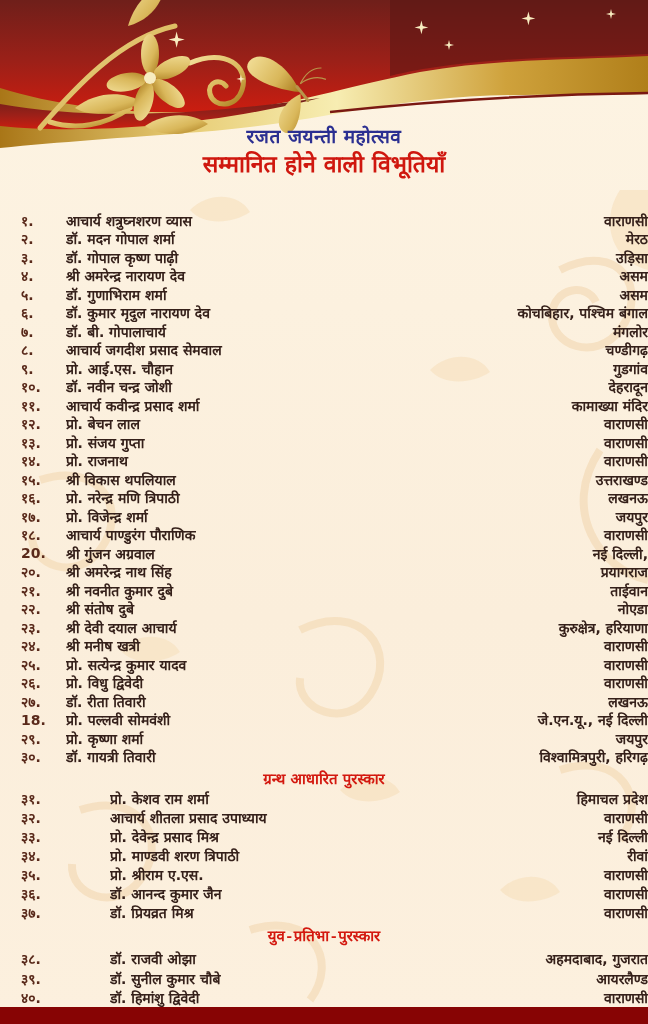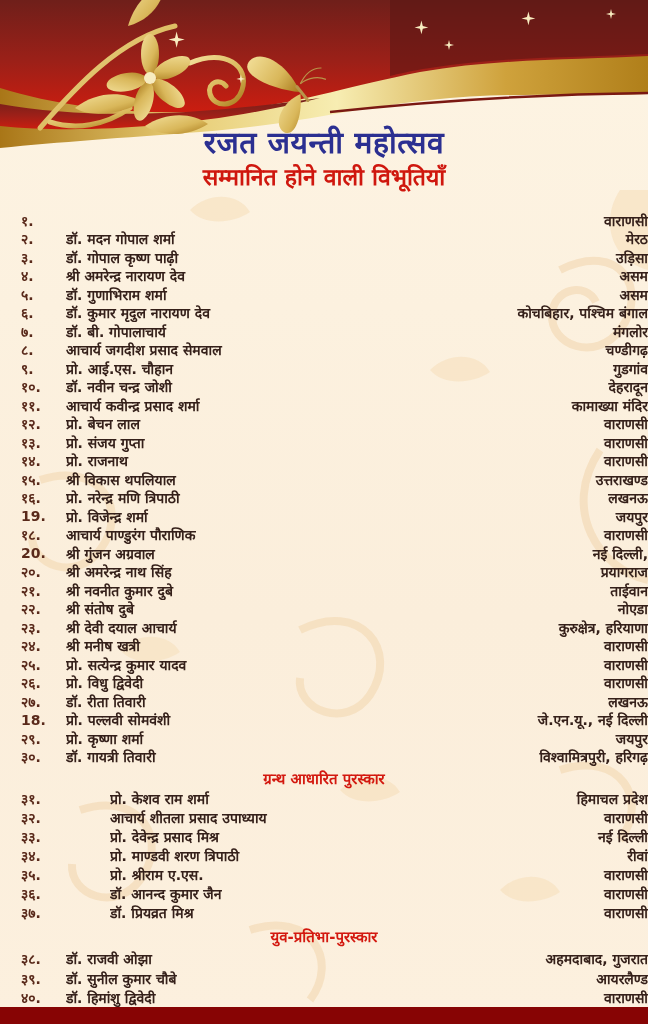--- a/index.html
+++ b/index.html
@@ -11,53 +11,53 @@
     font-family:"DejaVu Sans","Liberation Sans",sans-serif;
   }
   svg{display:block;}
   .abs{position:absolute;}
   
   .title-block{
     position:absolute;top:126px;left:0;width:648px;
     text-align:center;line-height:1.15;
   }
   .main-title{
-    font-size:30px;font-weight:bold;color:#2b2f91;
+    font-size:19px;font-weight:bold;color:#2b2f91;
     margin:0;letter-spacing:.5px;
   }
   .sub-title{
     font-size:23px;font-weight:bold;color:#cf170e;
     margin:3px 0 0 0;
   }
   
   .list-wrap{
     position:absolute;top:211px;left:0;width:648px;
   }
   .row{
     display:flex;align-items:center;
     font-size:14px;font-weight:bold;color:#35201a;
   }
   .rows-main .row{height:18.5px;}
   .rows-s1 .row{height:19px;gap:44px;}
-  .rows-s2 .row{height:19.5px;}
+  .rows-s2 .row{height:19.5px;gap:44px;}
   .num{
     width:45px;padding-left:21px;box-sizing:content-box;
     color:#59291a;flex:0 0 auto;
   }
   .name{flex:1 1 auto;white-space:nowrap;overflow:hidden;}
   .place{
     flex:0 0 auto;margin-left:auto;padding-right:0;
     text-align:right;white-space:nowrap;
   }
   .section-title{
     display:flex;align-items:center;justify-content:center;
     text-align:center;color:#d3180f;font-size:15px;font-weight:bold;
   }
   .section-title.s1{height:23px;}
-  .section-title.s2{height:27px;}
+  .section-title.s2{height:27px;font-family:Liberation Mono, monospace;}
   
   .bottom-bar{
     position:absolute;left:0;top:1007px;width:648px;height:17px;
     background:#870404;
   }
 </style>
 </head>
 <body>
 
 <div id="page">
@@ -157,20 +157,21 @@
     <h1 class="main-title">रजत जयन्ती महोत्सव</h1>
     <div class="sub-title">सम्मानित होने वाली विभूतियाँ</div>
   </div>
 
   <div class="list-wrap">
 
     <div class="rows-main">
 
         <div class="row">
           <span class="num">१.</span>
+          <span class="name">आचार्य शत्रुघ्नशरण व्यास</span>
           <span class="place">वाराणसी</span>
         </div>
 
         <div class="row">
           <span class="num">२.</span>
           <span class="name">डॉ. मदन गोपाल शर्मा</span>
           <span class="place">मेरठ</span>
         </div>
 
         <div class="row">
@@ -251,21 +252,21 @@
           <span class="place">उत्तराखण्ड</span>
         </div>
 
         <div class="row">
           <span class="num">१६.</span>
           <span class="name">प्रो. नरेन्द्र मणि त्रिपाठी</span>
           <span class="place">लखनऊ</span>
         </div>
 
         <div class="row">
-          <span class="num">19.</span>
+          <span class="num">१७.</span>
           <span class="name">प्रो. विजेन्द्र शर्मा</span>
           <span class="place">जयपुर</span>
         </div>
 
         <div class="row">
           <span class="num">१८.</span>
           <span class="name">आचार्य पाण्डुरंग पौराणिक</span>
           <span class="place">वाराणसी</span>
         </div>
 

